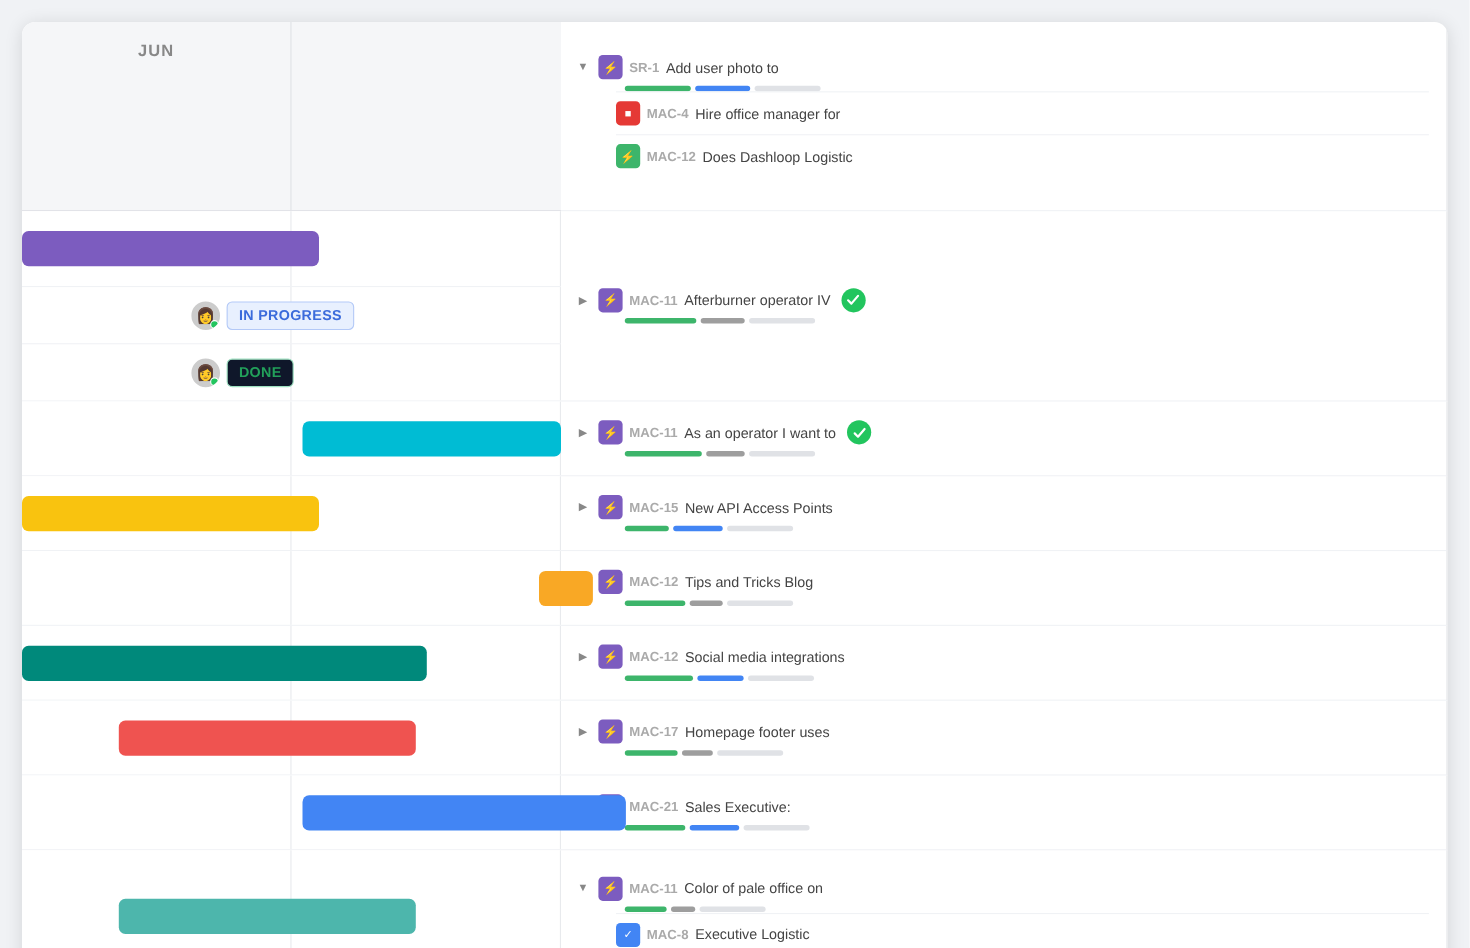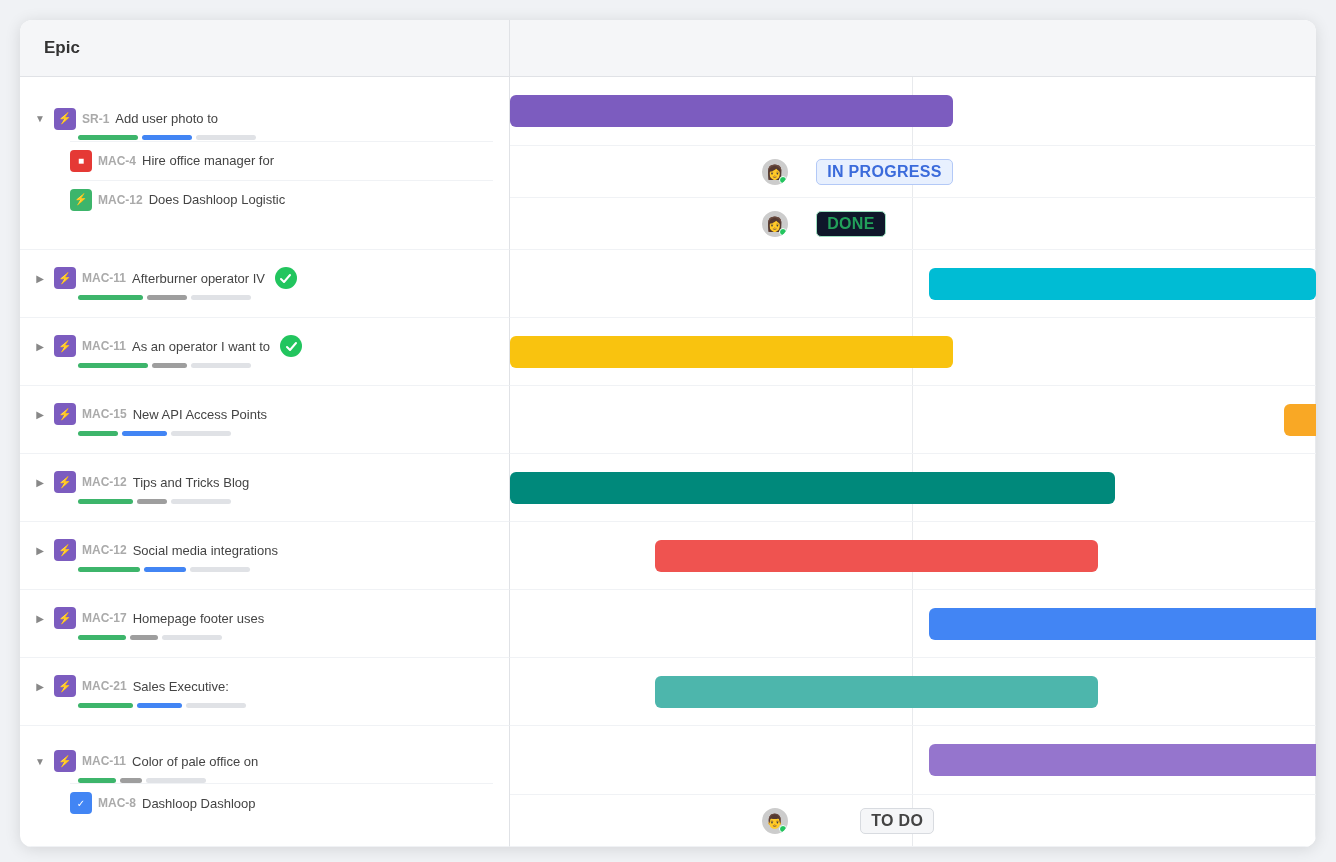--- a/index.html
+++ b/index.html
@@ -202,21 +202,21 @@
       bottom: 1px;
       right: 1px;
       border: 1px solid #fff;
     }
     .status-badge {
       height: 26px;
       border-radius: 5px;
       display: flex;
       align-items: center;
       padding: 0 10px;
-      font-size: 16px;
+      font-size: 13px;
       font-weight: 700;
       position: absolute;
       letter-spacing: 0.3px;
     }
     .status-inprogress {
       background: #e8f0fe;
       color: #3b6bdb;
       border: 1.5px solid #b3c9f7;
     }
     .status-done {
@@ -236,22 +236,22 @@
       color: #fff;
       font-size: 11px;
     }
   </style>
 </head>
 <body>
 
 <div class="container">
   <div class="gantt-grid">
 
-    <div class="header-epic">Epic</div>
     <div class="header-months">
+      <div class="header-month">JUN</div>
     </div>
 
   <div class="epic-cell" style="min-height: 172px;">
         <div class="epic-main-row">
           <div class="chevron">▼</div>
           <div class="epic-icon purple">
             <span class="lightning">⚡</span>
           </div>
           <span class="epic-id">SR-1</span>
           <span class="epic-title">Add user photo to</span>
@@ -472,21 +472,21 @@
           <div class="pbar" style="background: rgb(61, 181, 107); width: 38px;"></div>
           <div class="pbar" style="background: rgb(158, 158, 158); width: 22px;"></div>
           <div class="pbar" style="background: rgb(224, 226, 230); width: 60px;"></div>
         </div>
         <div class="sub-rows">
           <div class="sub-row">
             <div class="epic-icon blue" style="background: rgb(66, 133, 244);">
               <span style="color:white;font-size:10px;">✓</span>
             </div>
             <span class="epic-id">MAC-8</span>
-            <span class="epic-title">Dashloop Dashloop</span>
+            <span class="epic-title">Executive Logistic</span>
           </div>
         </div>
       </div>
       <div class="chart-cell" style="flex-direction: column; align-items: stretch; justify-content: flex-start; min-height: 120px;">
         <div class="chart-months-bg">
           <div class="chart-month-bg"></div>
           <div class="chart-month-bg"></div>
         </div>
         <div class="bar-row">
           <div class="gantt-bar" style="background: rgb(149, 117, 205); left: 52%; width: 60%;"></div>

